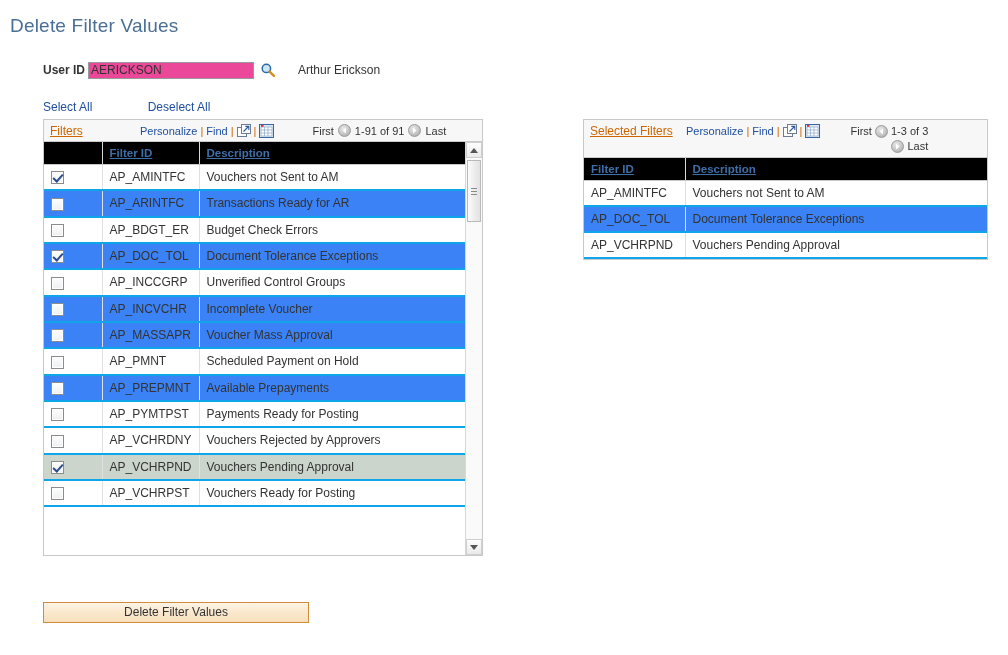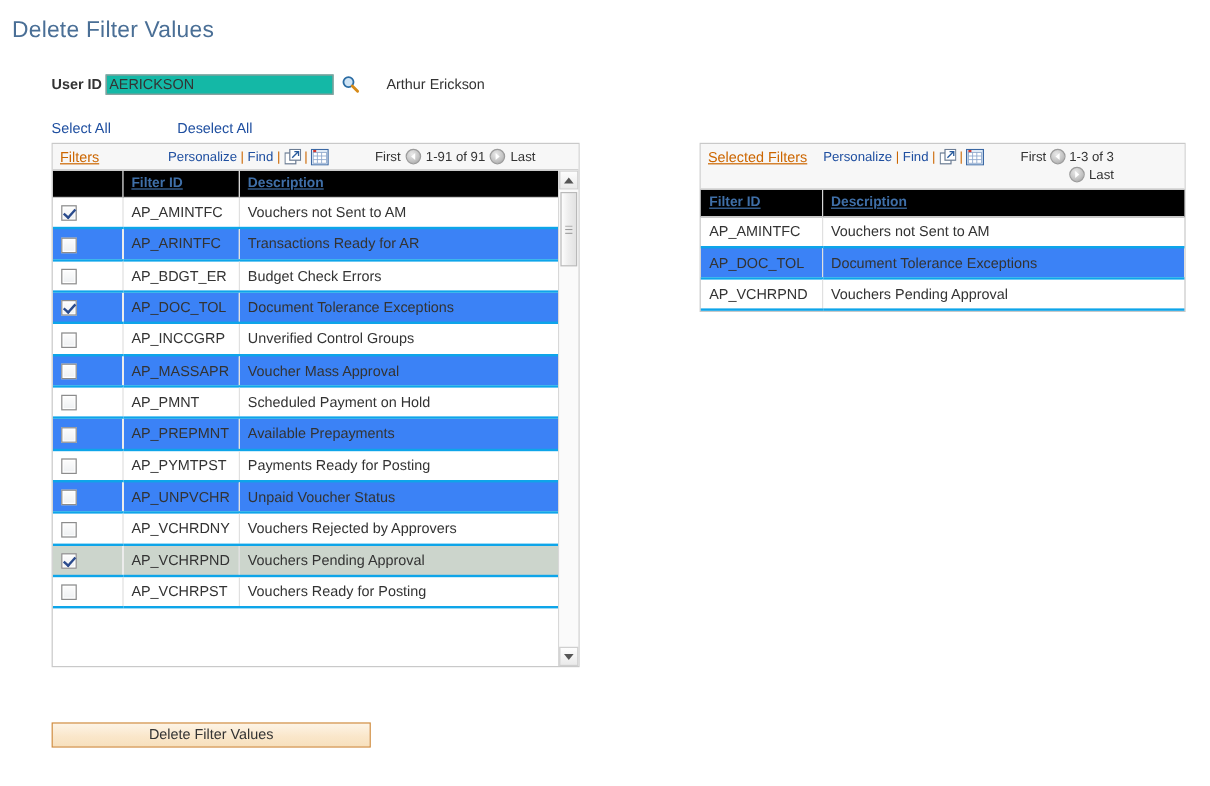--- a/index.html
+++ b/index.html
@@ -38,25 +38,25 @@
     height: 20px;
   }
   .userid-label {
     font-weight: bold;
     color: #333333;
     font-size: 12px;
     margin-right: 3px;
     white-space: nowrap;
   }
   .userid-input {
-    width: 190px;
+    width: 166px;
     height: 17px;
     line-height: 17px;
     border: 1px solid #9a9a9a;
-    background: #14b8a6;
+    background: #ec4899;
     font-family: "Liberation Sans", sans-serif;
     font-size: 12px;
     color: #333333;
     padding: 0 2px;
     box-sizing: border-box;
     outline: none;
   }
   .lookup-icon {
     margin-left: 6px;
     width: 16px;
@@ -402,42 +402,42 @@
               <td>AP_DOC_TOL</td>
               <td>Document Tolerance Exceptions</td>
             </tr>
             <tr>
               <td><span class="cb"></span></td>
               <td>AP_INCCGRP</td>
               <td>Unverified Control Groups</td>
             </tr>
             <tr class="alt">
               <td><span class="cb"></span></td>
+              <td>AP_INCVCHR</td>
+              <td>Incomplete Voucher</td>
+            </tr>
+            <tr class="alt">
+              <td><span class="cb"></span></td>
               <td>AP_MASSAPR</td>
               <td>Voucher Mass Approval</td>
             </tr>
             <tr>
               <td><span class="cb"></span></td>
               <td>AP_PMNT</td>
               <td>Scheduled Payment on Hold</td>
             </tr>
             <tr class="alt">
               <td><span class="cb"></span></td>
               <td>AP_PREPMNT</td>
               <td>Available Prepayments</td>
             </tr>
             <tr>
               <td><span class="cb"></span></td>
               <td>AP_PYMTPST</td>
               <td>Payments Ready for Posting</td>
-            </tr>
-            <tr class="alt">
-              <td><span class="cb"></span></td>
-              <td>AP_UNPVCHR</td>
-              <td>Unpaid Voucher Status</td>
             </tr>
             <tr>
               <td><span class="cb"></span></td>
               <td>AP_VCHRDNY</td>
               <td>Vouchers Rejected by Approvers</td>
             </tr>
             <tr class="hl">
               <td><span class="cb checked"></span></td>
               <td>AP_VCHRPND</td>
               <td>Vouchers Pending Approval</td>

